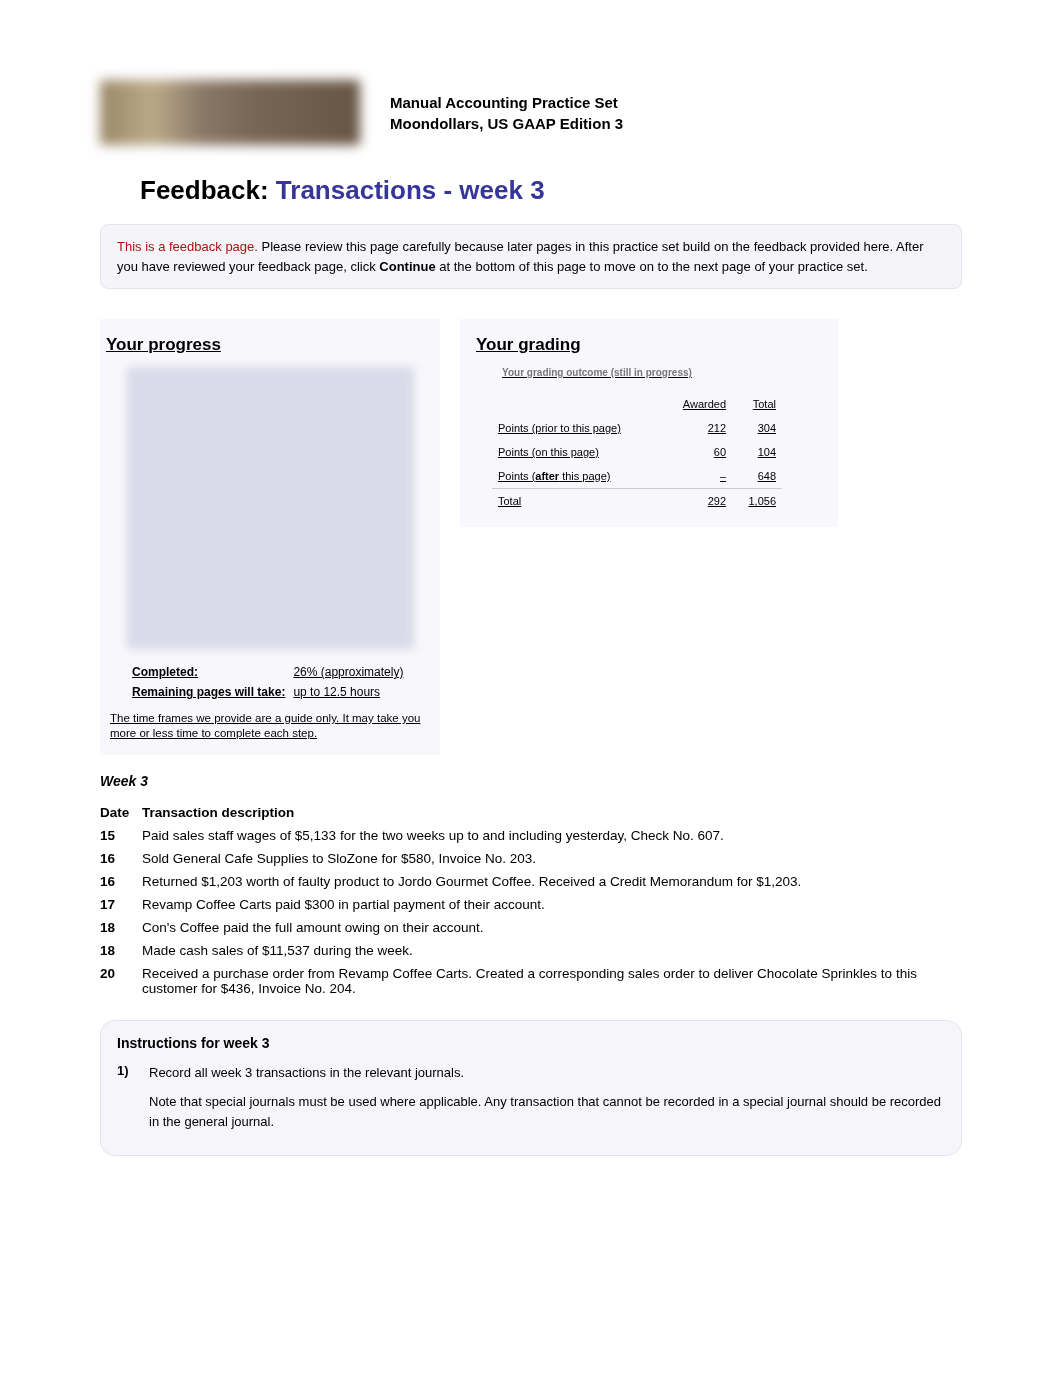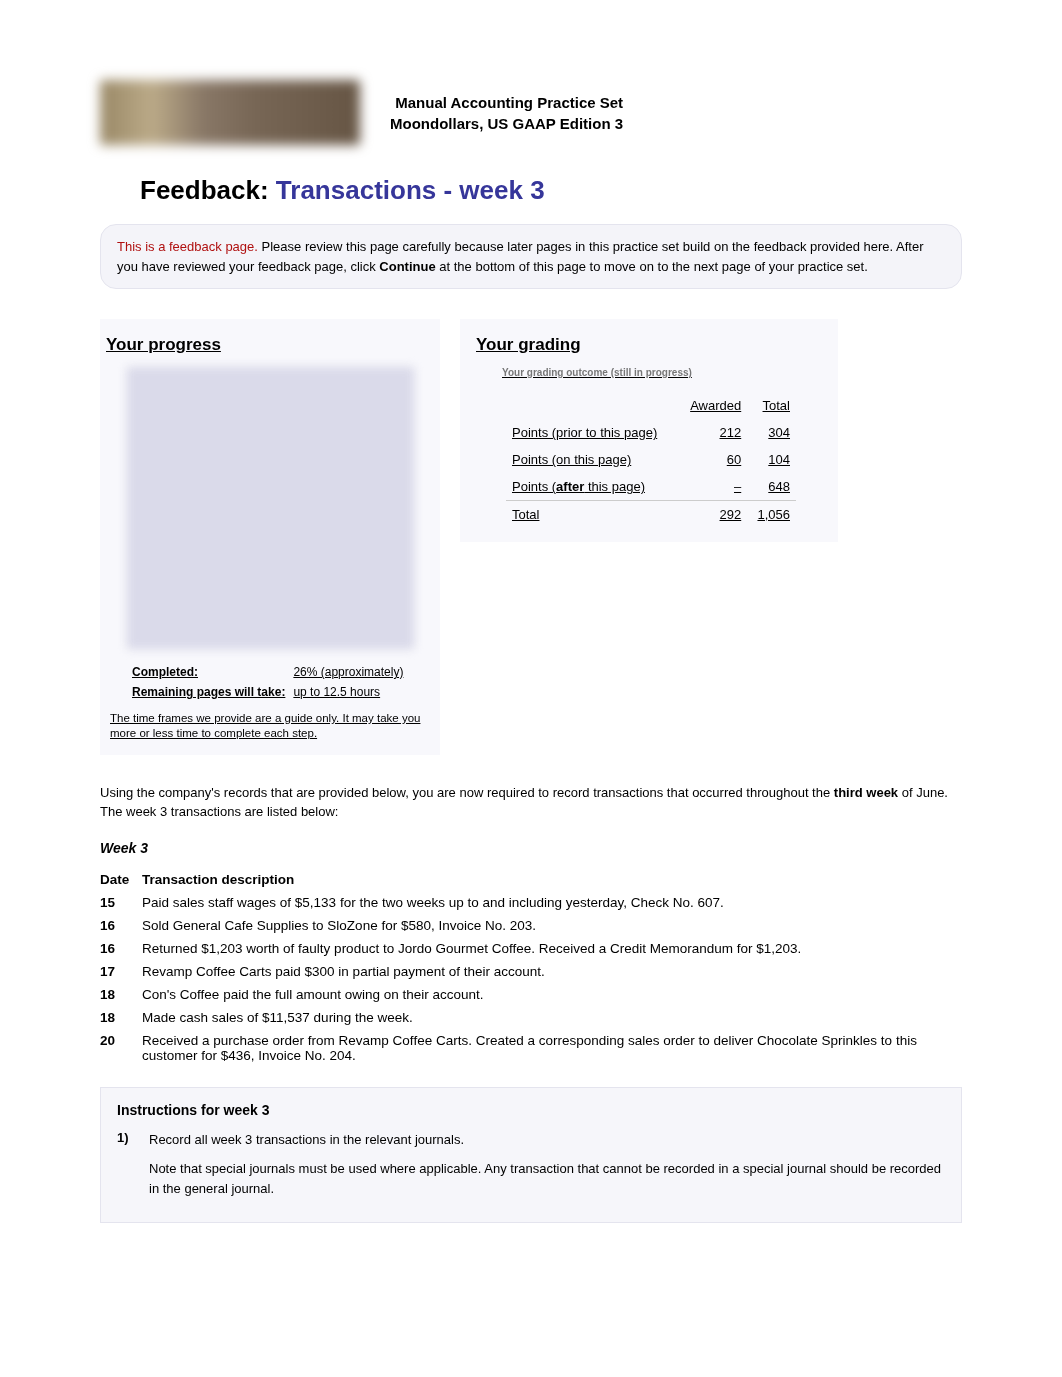--- a/index.html
+++ b/index.html
@@ -13,21 +13,20 @@
     .page {
       width: 1062px;
       margin: 0 auto;
       padding: 80px 100px 40px 100px;
       box-sizing: border-box;
     }
     .header-row {
       display: flex;
       align-items: center;
       margin-bottom: 30px;
-      text-align: right;
     }
     .header-img {
       width: 260px;
       height: 65px;
       background: linear-gradient(90deg, #998866, #bbaa88 20%, #887766 40%, #776655 60%, #665544 100%);
       filter: blur(6px);
       border-radius: 3px;
     }
     .header-text {
       margin-left: 30px;
@@ -40,21 +39,21 @@
       font-weight: bold;
       margin: 14px 0 18px 40px;
       color: #36369a;
     }
     h1 .feedback-label {
       color: #000000;
     }
     .feedback-box {
       background: linear-gradient(#f4f4f9, #f4f4f9);
       border: 1px solid #e4e4ee;
-      border-radius: 16px;
+      border-radius: 8px;
       padding: 12px 16px;
       margin: 0 0 30px 0;
       font-size: 13px;
       line-height: 1.5;
     }
     .feedback-box .fb-tag {
       color: #b01010;
     }
     .two-col {
       display: flex;
@@ -105,22 +104,22 @@
       max-width: 350px;
     }
     .grading-sub {
       font-size: 10px;
       font-weight: bold;
       color: #777;
       margin: 8px 0 14px 32px;
     }
     .grading-table {
       border-collapse: collapse;
-      margin-left: 36px;
-      font-size: 13px;
+      margin-left: 22px;
+      font-size: 11px;
       width: 290px;
     }
     .grading-table td, .grading-table th {
       padding: 6px 6px;
       text-align: left;
     }
     .grading-table th {
       font-weight: normal;
     }
     .grading-table td.r, .grading-table th.r {
@@ -154,21 +153,21 @@
       padding: 4px 8px 4px 0;
       vertical-align: top;
     }
     .txn-table td.date {
       font-weight: bold;
       width: 34px;
     }
     .instructions-box {
       background: linear-gradient(#f6f6fa, #f6f6fa);
       border: 1px solid #e4e4ee;
-      border-radius: 0;
+      border-radius: 15px;
       padding: 14px 16px;
       margin-top: 20px;
     }
     .instructions-box h3 {
       font-size: 14px;
       margin: 0 0 12px 0;
     }
     .instr-list {
       font-size: 13px;
     }
@@ -258,25 +257,20 @@
         <tr class="total-row">
           <td>Total</td>
           <td class="r">292</td>
           <td class="r">1,056</td>
         </tr>
       </tbody>
         </table>
     </div>
   </div>
 
-  <div class="body-text">
-    <span>Using the company's records that are provided below, you are now required to record transactions that occurred throughout the </span>
-    <b>third week</b>
-    <span> of June. The week 3 transactions are listed below:</span>
-  </div>
 
   <div class="week-h">Week 3</div>
 
   <table class="txn-table">
     <thead>
       <tr>
         <th>Date</th>
         <th>Transaction description</th>
       </tr>
     </thead>

